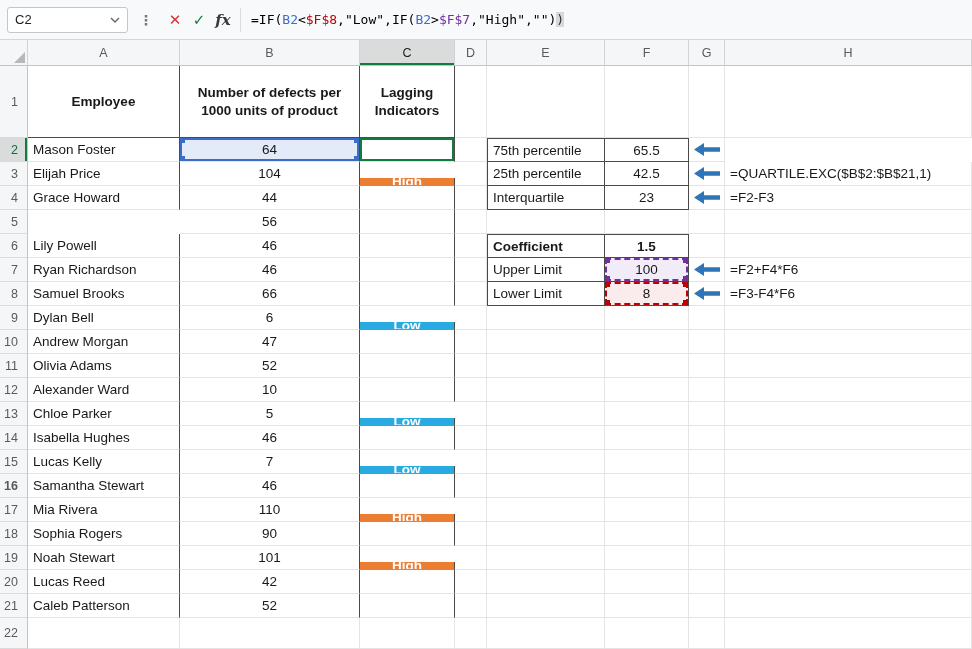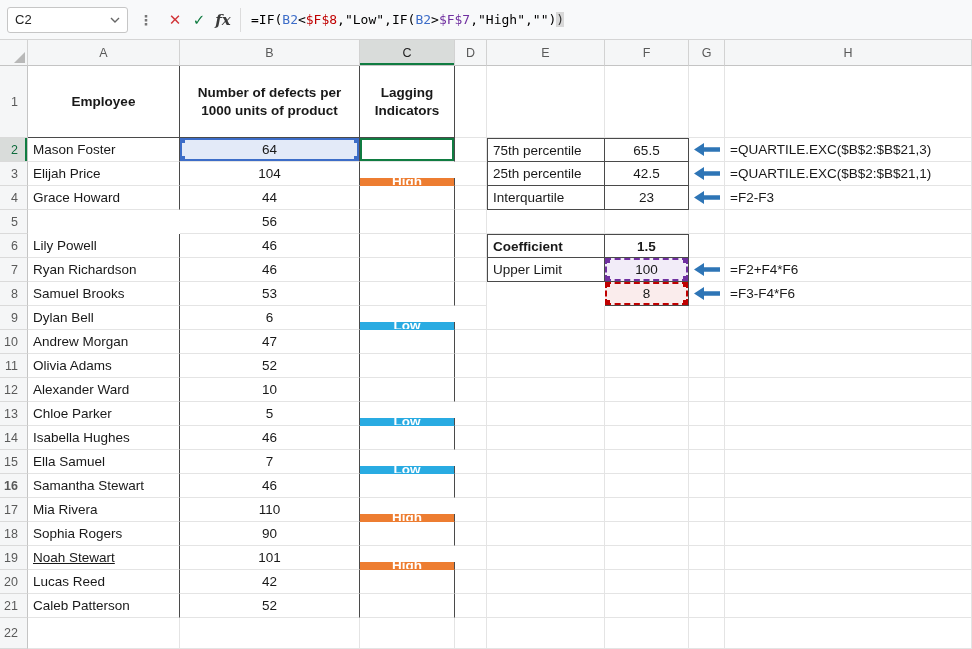--- a/index.html
+++ b/index.html
@@ -123,21 +123,20 @@
     <div class="cell" style="grid-area: 3 / 5;"></div>
     <div class="cell tblL tblR tblB tblT" style="grid-area: 3 / 6;">75th percentile</div>
     <div class="cell centered tblR tblB tblT" style="grid-area: 3 / 7;">65.5</div>
     <div class="cell centered" style="grid-area: 3 / 8;">
       <span class="arrow-wrap">
         <svg width="26" height="13" viewBox="0 0 26 13">
           <path d="M10 0 L0 6.5 L10 13 L10 8.7 L26 8.7 L26 4.3 L10 4.3 Z" fill="#2E75B6"></path>
         </svg>
       </span>
     </div>
-    <div class="cell formula" style="grid-area: 3 / 9;">=QUARTILE.EXC($B$2:$B$21,3)</div>
     <div class="cell tblR" style="grid-area: 4 / 2;">Elijah Price</div>
     <div class="cell centered tblR" style="grid-area: 4 / 3;">104</div>
     <div class="cell centered tblR ind" style="grid-area: 4 / 4; background: rgb(237, 125, 49); color: rgb(255, 255, 255);">High</div>
     <div class="cell" style="grid-area: 4 / 5;"></div>
     <div class="cell tblL tblR tblB" style="grid-area: 4 / 6;">25th percentile</div>
     <div class="cell centered tblR tblB" style="grid-area: 4 / 7;">42.5</div>
     <div class="cell centered" style="grid-area: 4 / 8;">
       <span class="arrow-wrap">
         <svg width="26" height="13" viewBox="0 0 26 13">
           <path d="M10 0 L0 6.5 L10 13 L10 8.7 L26 8.7 L26 4.3 L10 4.3 Z" fill="#2E75B6"></path>
@@ -182,23 +181,24 @@
     <div class="cell centered tblR tblB refbox dashed" style="grid-area: 8 / 7; --rc: #7030A0; background: rgb(242, 236, 248);">100<i class="hndl tl"></i><i class="hndl tr"></i><i class="hndl bl"></i><i class="hndl br"></i></div>
     <div class="cell centered" style="grid-area: 8 / 8;">
       <span class="arrow-wrap">
         <svg width="26" height="13" viewBox="0 0 26 13">
           <path d="M10 0 L0 6.5 L10 13 L10 8.7 L26 8.7 L26 4.3 L10 4.3 Z" fill="#2E75B6"></path>
         </svg>
       </span>
     </div>
     <div class="cell formula" style="grid-area: 8 / 9;">=F2+F4*F6</div>
     <div class="cell tblR" style="grid-area: 9 / 2;">Samuel Brooks</div>
-    <div class="cell centered tblR" style="grid-area: 9 / 3;">53</div>
+    <div class="cell centered tblR" style="grid-area: 9 / 3;">66</div>
     <div class="cell centered tblR" style="grid-area: 9 / 4;"></div>
     <div class="cell" style="grid-area: 9 / 5;"></div>
+    <div class="cell tblL tblR tblB" style="grid-area: 9 / 6;">Lower Limit</div>
     <div class="cell centered tblR tblB refbox dashed" style="grid-area: 9 / 7; --rc: #C00000; background: rgb(250, 236, 236);">8<i class="hndl tl"></i><i class="hndl tr"></i><i class="hndl bl"></i><i class="hndl br"></i></div>
     <div class="cell centered" style="grid-area: 9 / 8;">
       <span class="arrow-wrap">
         <svg width="26" height="13" viewBox="0 0 26 13">
           <path d="M10 0 L0 6.5 L10 13 L10 8.7 L26 8.7 L26 4.3 L10 4.3 Z" fill="#2E75B6"></path>
         </svg>
       </span>
     </div>
     <div class="cell formula" style="grid-area: 9 / 9;">=F3-F4*F6</div>
     <div class="cell tblR" style="grid-area: 10 / 2;">Dylan Bell</div>
@@ -242,21 +242,21 @@
     <div class="cell centered" style="grid-area: 14 / 8;"></div>
     <div class="cell formula" style="grid-area: 14 / 9;"></div>
     <div class="cell tblR" style="grid-area: 15 / 2;">Isabella Hughes</div>
     <div class="cell centered tblR" style="grid-area: 15 / 3;">46</div>
     <div class="cell centered tblR" style="grid-area: 15 / 4;"></div>
     <div class="cell" style="grid-area: 15 / 5;"></div>
     <div class="cell" style="grid-area: 15 / 6;"></div>
     <div class="cell centered" style="grid-area: 15 / 7;"></div>
     <div class="cell centered" style="grid-area: 15 / 8;"></div>
     <div class="cell formula" style="grid-area: 15 / 9;"></div>
-    <div class="cell tblR" style="grid-area: 16 / 2;">Ella Samuel</div>
+    <div class="cell tblR" style="grid-area: 16 / 2;">Lucas Kelly</div>
     <div class="cell centered tblR" style="grid-area: 16 / 3;">7</div>
     <div class="cell centered tblR ind" style="grid-area: 16 / 4; background: rgb(41, 171, 226); color: rgb(255, 255, 255);">Low</div>
     <div class="cell" style="grid-area: 16 / 5;"></div>
     <div class="cell" style="grid-area: 16 / 6;"></div>
     <div class="cell centered" style="grid-area: 16 / 7;"></div>
     <div class="cell centered" style="grid-area: 16 / 8;"></div>
     <div class="cell formula" style="grid-area: 16 / 9;"></div>
     <div class="cell tblR" style="grid-area: 17 / 2;">Samantha Stewart</div>
     <div class="cell centered tblR" style="grid-area: 17 / 3;">46</div>
     <div class="cell centered tblR" style="grid-area: 17 / 4;"></div>
@@ -274,21 +274,21 @@
     <div class="cell centered" style="grid-area: 18 / 8;"></div>
     <div class="cell formula" style="grid-area: 18 / 9;"></div>
     <div class="cell tblR" style="grid-area: 19 / 2;">Sophia Rogers</div>
     <div class="cell centered tblR" style="grid-area: 19 / 3;">90</div>
     <div class="cell centered tblR" style="grid-area: 19 / 4;"></div>
     <div class="cell" style="grid-area: 19 / 5;"></div>
     <div class="cell" style="grid-area: 19 / 6;"></div>
     <div class="cell centered" style="grid-area: 19 / 7;"></div>
     <div class="cell centered" style="grid-area: 19 / 8;"></div>
     <div class="cell formula" style="grid-area: 19 / 9;"></div>
-    <div class="cell tblR" style="grid-area: 20 / 2; text-decoration: underline;">Noah Stewart</div>
+    <div class="cell tblR" style="grid-area: 20 / 2;">Noah Stewart</div>
     <div class="cell centered tblR" style="grid-area: 20 / 3;">101</div>
     <div class="cell centered tblR ind" style="grid-area: 20 / 4; background: rgb(237, 125, 49); color: rgb(255, 255, 255);">High</div>
     <div class="cell" style="grid-area: 20 / 5;"></div>
     <div class="cell" style="grid-area: 20 / 6;"></div>
     <div class="cell centered" style="grid-area: 20 / 7;"></div>
     <div class="cell centered" style="grid-area: 20 / 8;"></div>
     <div class="cell formula" style="grid-area: 20 / 9;"></div>
     <div class="cell tblR" style="grid-area: 21 / 2;">Lucas Reed</div>
     <div class="cell centered tblR" style="grid-area: 21 / 3;">42</div>
     <div class="cell centered tblR" style="grid-area: 21 / 4;"></div>

